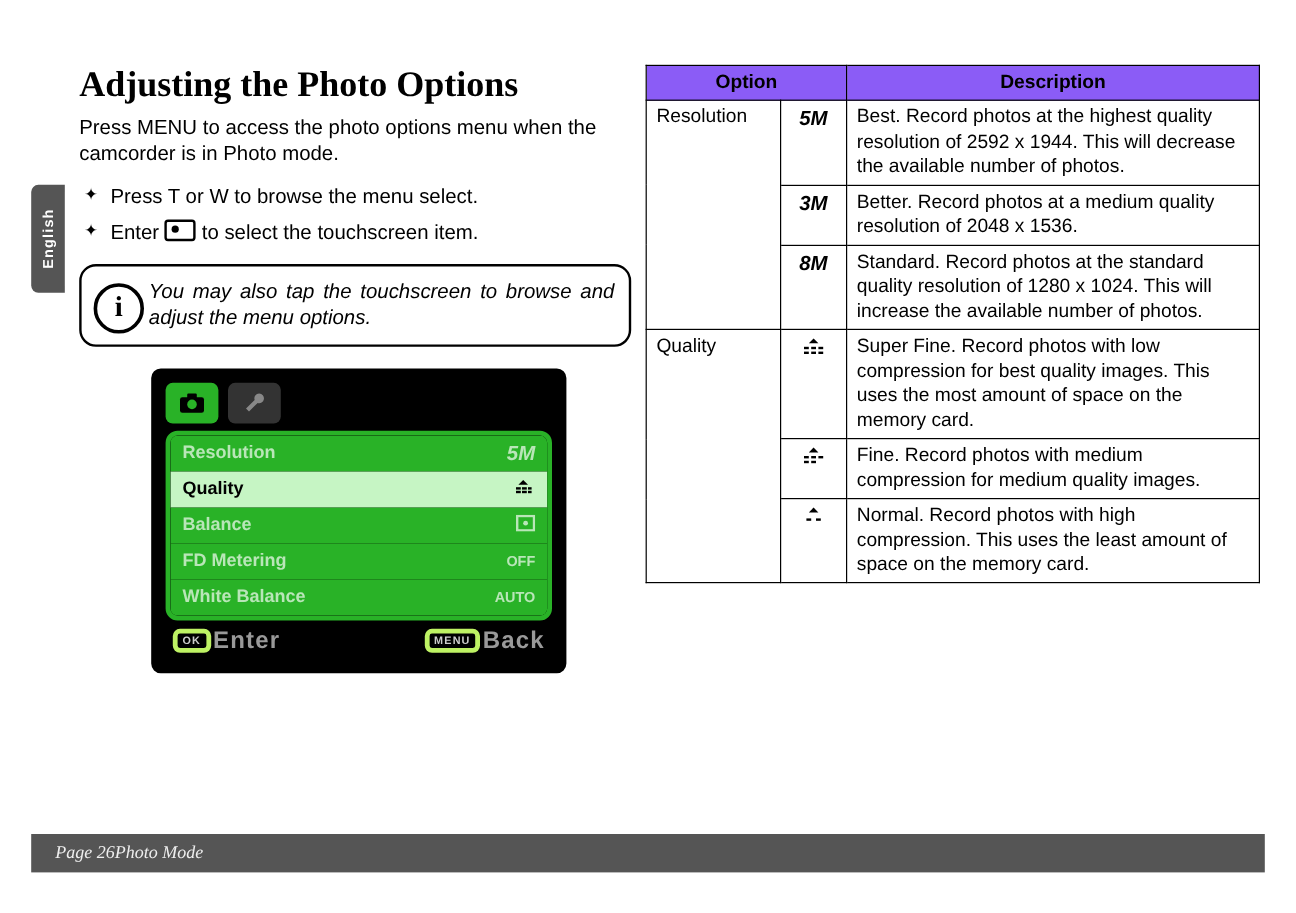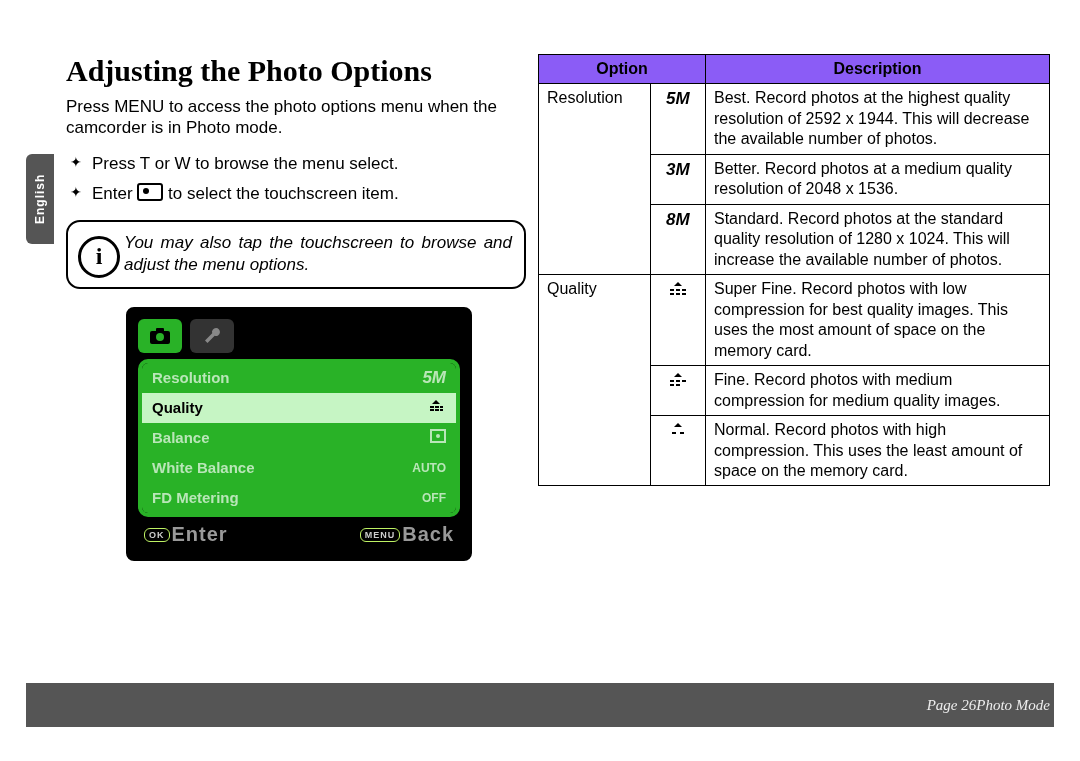--- a/index.html
+++ b/index.html
@@ -164,21 +164,21 @@
     height: 36px;
     padding: 0 10px;
     color: #999;
     font-family: Arial, sans-serif;
     font-size: 20px;
     font-weight: bold;
     letter-spacing: 1px;
   }
   .pill {
     display: inline-block;
-    border: 1px solid #bef264;
+    border: 4px solid #bef264;
     border-radius: 6px;
     font-size: 9px;
     padding: 1px 4px;
     vertical-align: 3px;
     margin-right: 2px;
     color: #ccc;
   }
   
   .right-col {
     position: absolute;
@@ -215,26 +215,26 @@
     font-weight: bold;
     font-size: 17px;
   }
   .q-ico svg { display: block; margin: 2px auto; }
 
   
   .footer {
     position: absolute;
     left: 0; bottom: 0;
     width: 100%;
-    height: 44px;
+    height: 32px;
     background: #555;
     display: flex;
-    justify-content: flex-end;
+    justify-content: flex-start;
     align-items: center;
-    padding: 0 4px;
+    padding: 0 20px;
     box-sizing: border-box;
     font-style: italic;
     color: #eee;
     font-family: Georgia, serif;
     font-size: 15px;
   }
 </style>
 </head>
 <body>
 
@@ -297,26 +297,26 @@
         <div class="shot-row dim">
           <span>Balance</span>
           <span class="val">
             <svg width="16" height="14" viewBox="0 0 16 14">
                 <rect x="1" y="1" width="14" height="12" fill="none" stroke="#b9e6b8" stroke-width="2"></rect>
                 <circle cx="8" cy="7" r="2" fill="#b9e6b8"></circle>
               </svg>
           </span>
         </div>
         <div class="shot-row dim">
+          <span>FD Metering</span>
+          <span class="val">OFF</span>
+        </div>
+        <div class="shot-row dim">
           <span>White Balance</span>
           <span class="val">AUTO</span>
-        </div>
-        <div class="shot-row dim">
-          <span>FD Metering</span>
-          <span class="val">OFF</span>
         </div>
       </div>
       <div class="shot-footer">
         <span>
           <span class="pill">OK</span><span>Enter</span>
         </span>
         <span>
           <span class="pill">MENU</span><span>Back</span>
         </span>
       </div>

